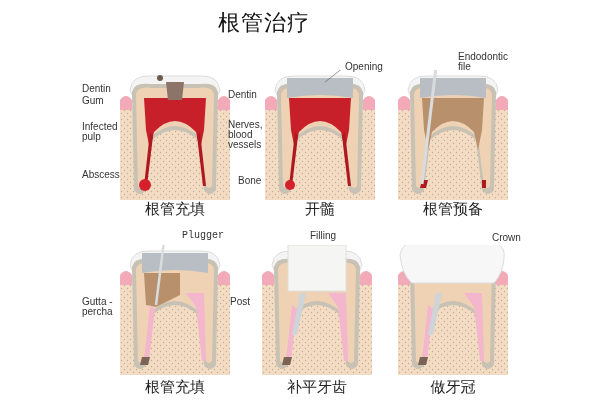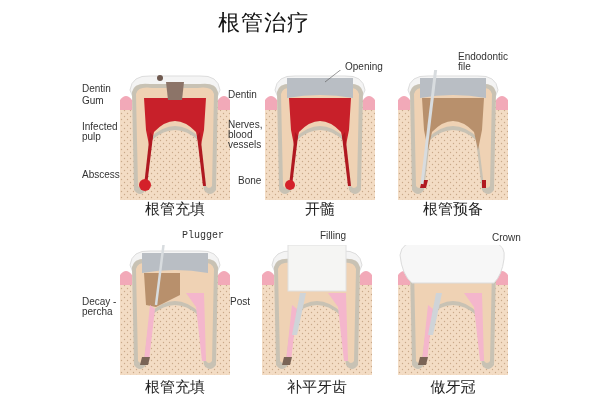--- a/index.html
+++ b/index.html
@@ -116,42 +116,42 @@
     <path d="M16 24 Q18 16 32 18 L78 18 Q92 16 94 24 L92 116 Q89 120 86 116 L80 68 Q55 44 30 68 L24 116 Q21 120 18 116 Z" fill="#efd2b4"></path>
     <path d="M24 28 L60 28 L60 50 L36 62 L26 60 Z" fill="#b8906c"></path>
     <path d="M30 60 L24 116 L29 116 L35 64 Z" fill="#f4b6cc"></path>
     <path d="M66 48 L84 48 L86 116 L82 116 L76 62 Z" fill="#f4b6cc"></path>
     <path d="M22 8 L88 8 L88 28 Q55 22 22 28 Z" fill="#b9bec4"></path>
     <path d="M22 112 L30 112 L28 120 L20 120 Z" fill="#7a6456"></path>
     <line x1="46" y1="-20" x2="36" y2="60" stroke="#d8dcdf" stroke-width="2.5"></line>
   </svg>
   <div class="lbl" style="left:62px;top:-14px;font-family:Liberation Mono, monospace;">Plugger</div>
   <div class="lbl" style="left:-38px;top:52px;">
-    <div>Decay -</div>
+    <div>Gutta -</div>
     <div>percha</div>
   </div>
 </div>
 <div class="caption" style="left:105px;top:378px;">根管充填</div>
 
 <div class="panel" style="left:262px;top:245px;">
   <svg width="110" height="130" viewBox="0 0 110 130">
     <rect x="0" y="30" width="110" height="100" fill="url(#dots)"></rect>
     <path d="M0 30 Q6 22 12 30 L12 40 L0 40 Z" fill="#f2a9b8"></path>
     <path d="M110 30 Q104 22 98 30 L98 40 L110 40 Z" fill="#f2a9b8"></path>
     <path d="M10 20 Q12 5 30 6 L80 6 Q98 5 100 20 L96 30 L14 30 Z" fill="#f4f4f4" stroke="#ddd"></path>
     <path d="M12 22 Q14 12 30 14 L80 14 Q96 12 98 22 L96 120 Q90 128 84 120 L78 70 Q55 50 32 70 L26 120 Q20 128 14 120 Z" fill="#c8c2b4"></path>
     <path d="M16 24 Q18 16 32 18 L78 18 Q92 16 94 24 L92 116 Q89 120 86 116 L80 68 Q55 44 30 68 L24 116 Q21 120 18 116 Z" fill="#efd2b4"></path>
     <path d="M30 60 L24 116 L29 116 L35 64 Z" fill="#f4b6cc"></path>
     <path d="M66 48 L84 48 L86 116 L82 116 L76 62 Z" fill="#f4b6cc"></path>
     <path d="M38 48 L30 90 L35 90 L44 48 Z" fill="#cfd4d8"></path>
     <rect x="26" y="0" width="58" height="46" fill="#f5f5f3" stroke="#e0e0e0"></rect>
     <path d="M22 112 L30 112 L28 120 L20 120 Z" fill="#7a6456"></path>
   </svg>
   <div class="lbl" style="left:-32px;top:52px;">Post</div>
-  <div class="lbl" style="left:58px;top:-14px;">Filling</div>
+  <div class="lbl" style="left:48px;top:-14px;">Filling</div>
 </div>
 <div class="caption" style="left:247px;top:378px;">补平牙齿</div>
 
 <div class="panel" style="left:398px;top:245px;">
   <svg width="110" height="130" viewBox="0 0 110 130">
     <rect x="0" y="30" width="110" height="100" fill="url(#dots)"></rect>
     <path d="M0 30 Q6 22 12 30 L12 40 L0 40 Z" fill="#f2a9b8"></path>
     <path d="M110 30 Q104 22 98 30 L98 40 L110 40 Z" fill="#f2a9b8"></path>
     <path d="M12 22 L98 22 L96 120 Q90 128 84 120 L78 70 Q55 50 32 70 L26 120 Q20 128 14 120 Z" fill="#c8c2b4"></path>
     <path d="M16 24 L94 24 L92 116 Q89 120 86 116 L80 68 Q55 44 30 68 L24 116 Q21 120 18 116 Z" fill="#efd2b4"></path>

